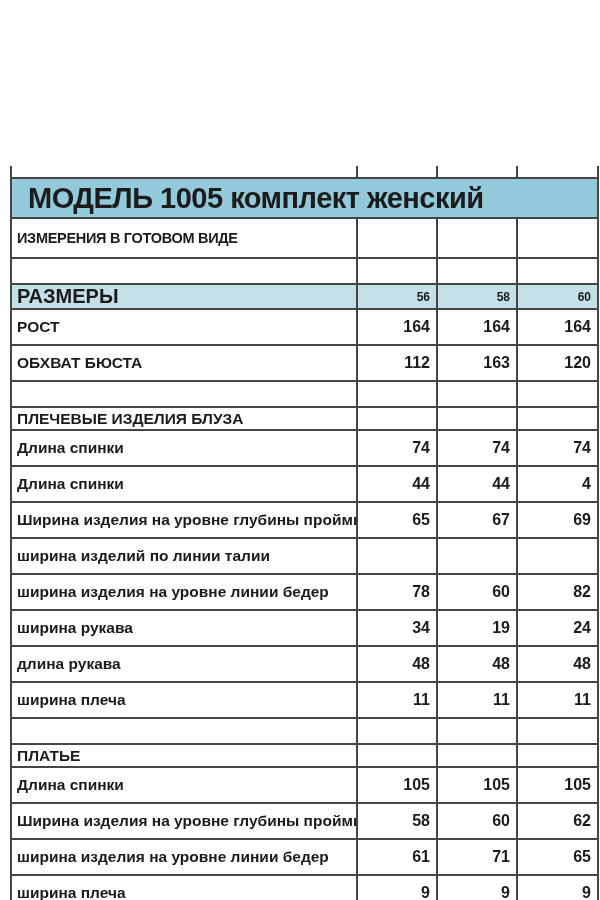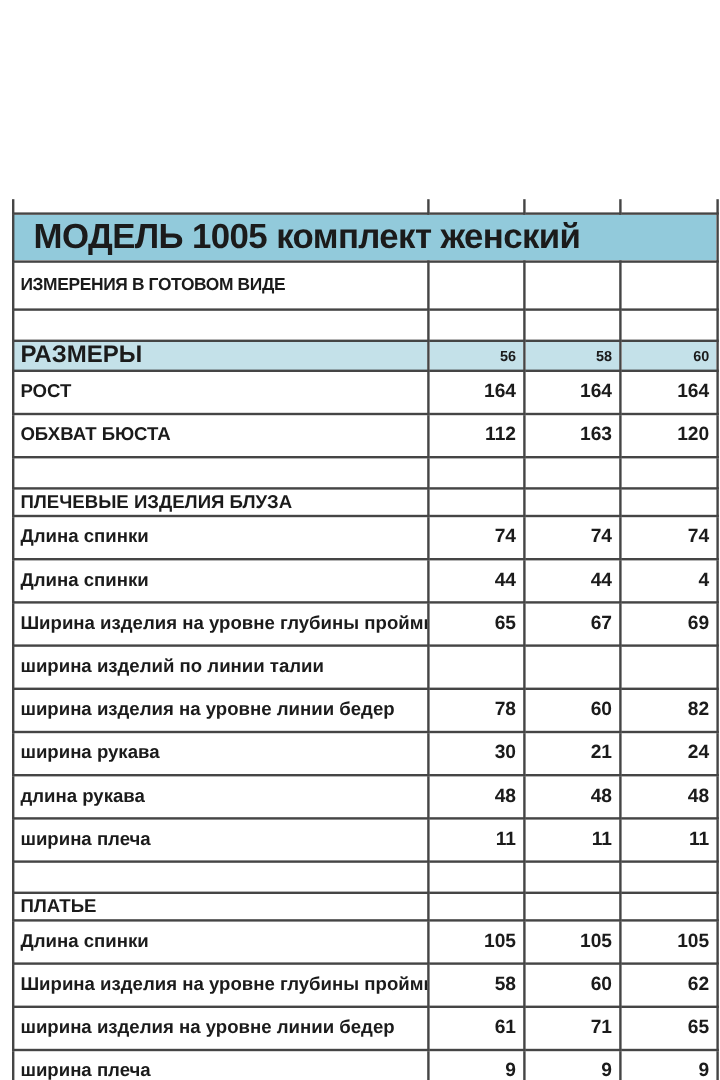--- a/index.html
+++ b/index.html
@@ -139,22 +139,22 @@
           <td class="val"></td>
         </tr>
         <tr class="r-data">
           <td class="lbl">ширина изделия на уровне линии бедер</td>
           <td class="val">78</td>
           <td class="val">60</td>
           <td class="val">82</td>
         </tr>
         <tr class="r-data">
           <td class="lbl">ширина рукава</td>
-          <td class="val">30</td>
-          <td class="val">21</td>
+          <td class="val">34</td>
+          <td class="val">19</td>
           <td class="val">24</td>
         </tr>
         <tr class="r-data">
           <td class="lbl">длина рукава</td>
           <td class="val">48</td>
           <td class="val">48</td>
           <td class="val">48</td>
         </tr>
         <tr class="r-data">
           <td class="lbl">ширина плеча</td>

